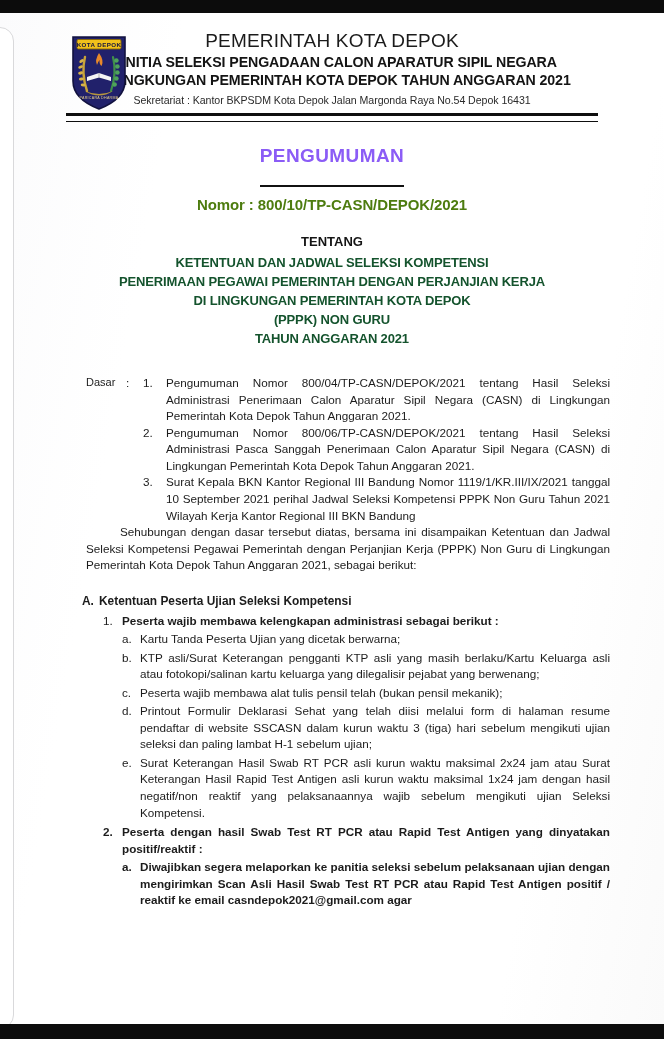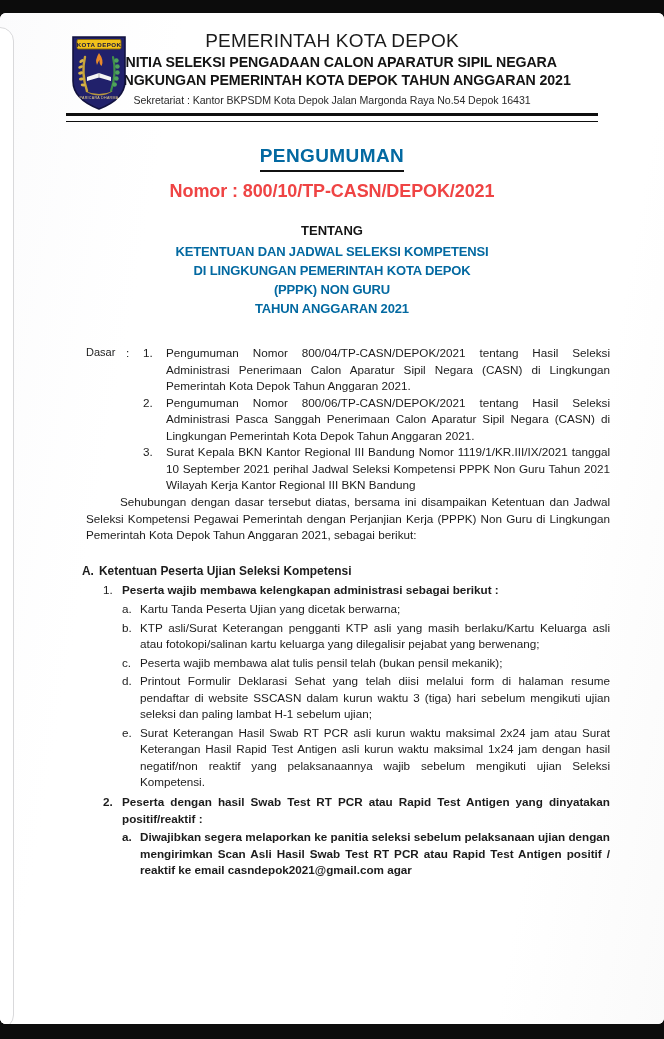--- a/index.html
+++ b/index.html
@@ -40,21 +40,20 @@
 
   
   .page {
     position: absolute;
     top: 13px; left: 0;
     width: 664px;
     height: 1011px;
     background: #fefefe;
     box-sizing: border-box;
     overflow: hidden;
-    border-radius: 6px;
   }
   
   .page-edge {
     position: absolute;
     top: 14px;
     left: -14px;
     width: 26px;
     height: 1000px;
     border: 1px solid #d9d9db;
     border-radius: 14px;
@@ -124,44 +123,44 @@
   }
 
   
   .titleblock {
     text-align: center;
     margin-top: 23px;
   }
   .t-pengumuman {
     font-size: 19px;
     font-weight: 700;
-    color: #0369a1;
+    color: #8b5cf6;
     letter-spacing: .4px;
     display: inline-block;
     border-bottom: 2.4px solid #111;
-    padding-bottom: 3px;
+    padding-bottom: 18px;
   }
   .t-nomor {
-    font-size: 18px;
-    font-weight: 700;
-    color: #ef4444;
+    font-size: 15px;
+    font-weight: 700;
+    color: #4d7c0f;
     margin-top: 9px;
     letter-spacing: -.1px;
   }
   .t-tentang {
     font-size: 13px;
     font-weight: 700;
     color: #141414;
     margin-top: 22px;
     line-height: 1.0;
   }
   .t-sub {
     font-size: 13px;
     font-weight: 700;
-    color: #0369a1;
+    color: #14532d;
     line-height: 1.47;
     letter-spacing: -.15px;
     margin-top: 5px;
   }
   .t-sub div { white-space: nowrap; }
 
   
   .body {
     margin: 0 54px 0 86px;
     color: #1c1c1c;
@@ -312,20 +311,21 @@
 
         <div class="rule"></div>
       </div>
 
       <div class="titleblock">
         <div><span class="t-pengumuman">PENGUMUMAN</span></div>
         <div class="t-nomor">Nomor : 800/10/TP-CASN/DEPOK/2021</div>
         <div class="t-tentang">TENTANG</div>
         <div class="t-sub">
           <div>KETENTUAN DAN JADWAL SELEKSI KOMPETENSI</div>
+          <div>PENERIMAAN PEGAWAI PEMERINTAH DENGAN PERJANJIAN KERJA</div>
           <div>DI LINGKUNGAN PEMERINTAH KOTA DEPOK</div>
           <div>(PPPK) NON GURU</div>
           <div>TAHUN ANGGARAN 2021</div>
         </div>
       </div>
 
       <div class="body">
 
         <div class="dasar-wrap">
           <div class="dasar-label">Dasar</div>

